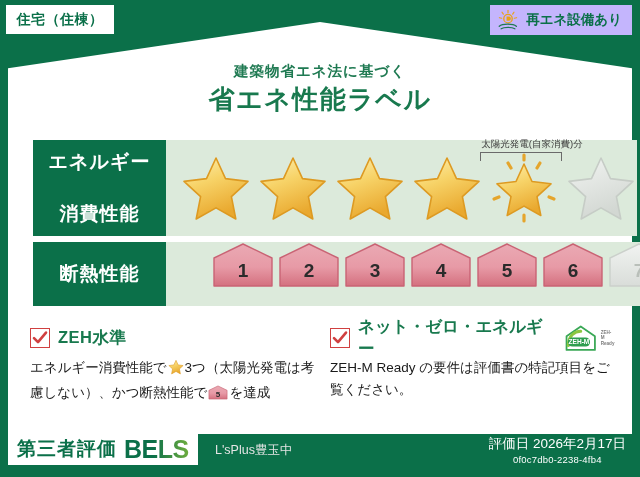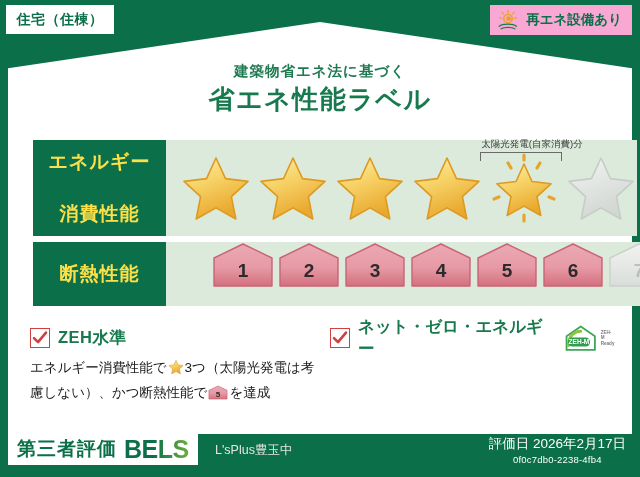--- a/index.html
+++ b/index.html
@@ -23,21 +23,21 @@
   }
   #cat-chip .txt {
     font-size:14px; font-weight:bold; color:#0b7049;
     letter-spacing:0.5px;
   }
 
   
   #renew-chip {
     position:absolute; right:8px; top:5px;
     height:30px; padding:0 10px 0 6px;
-    background:#f9a8d4;
+    background:#c4b5fd;
     display:flex; align-items:center; gap:6px;
   }
   #renew-chip .txt {
     font-size:13.5px; font-weight:bold; color:#0b7049;
   }
   .sun-ico { width:24px; height:22px; display:block; }
 
   
   #panel {
     position:absolute; left:8px; top:22px;
@@ -56,21 +56,21 @@
   #title-main {
     position:absolute; left:0; right:0; top:82px;
     text-align:center;
     font-size:26px; font-weight:bold; color:#18794e;
     letter-spacing:1.5px;
   }
 
   
   .row { position:absolute; display:flex; }
   .row-label {
-    background:#0b7049; color:#fde047;
+    background:#0b7049; color:#ffffff;
     display:flex; flex-direction:column;
     align-items:center; justify-content:center;
     font-weight:bold; letter-spacing:1px;
     flex:0 0 auto;
     gap:26px;
   }
   .row-body {
     background:#dceadb;
     flex:1 1 auto;
     position:relative;
@@ -379,20 +379,21 @@
           <path d="M6 24 C6 13 13 8 20 8" fill="none" stroke="#8cc63f" stroke-width="3.4" stroke-linecap="round"></path>
           <rect x="5.5" y="15" width="25" height="10" rx="5" fill="#2f9e4f"></rect>
           <text x="18" y="22.6" font-size="7.4" font-weight="bold" fill="#ffffff" text-anchor="middle" font-family="Liberation Sans, sans-serif">ZEH-M</text>
         </svg>
         <span class="ready">
           <span>ZEH-M</span><br>
           <span>Ready</span>
         </span>
       </span>
     </div>
+    <div class="info-body">ZEH-M Ready の要件は評価書の特記項目をご覧ください。</div>
   </div>
 
   <div id="bels-chip">
     <span class="jp">第三者評価</span>
     <span class="en">BELS</span>
   </div>
   <div id="prop-name">L'sPlus豊玉中</div>
 
   <div id="eval-block">
     <div id="eval-date">評価日 2026年2月17日</div>

